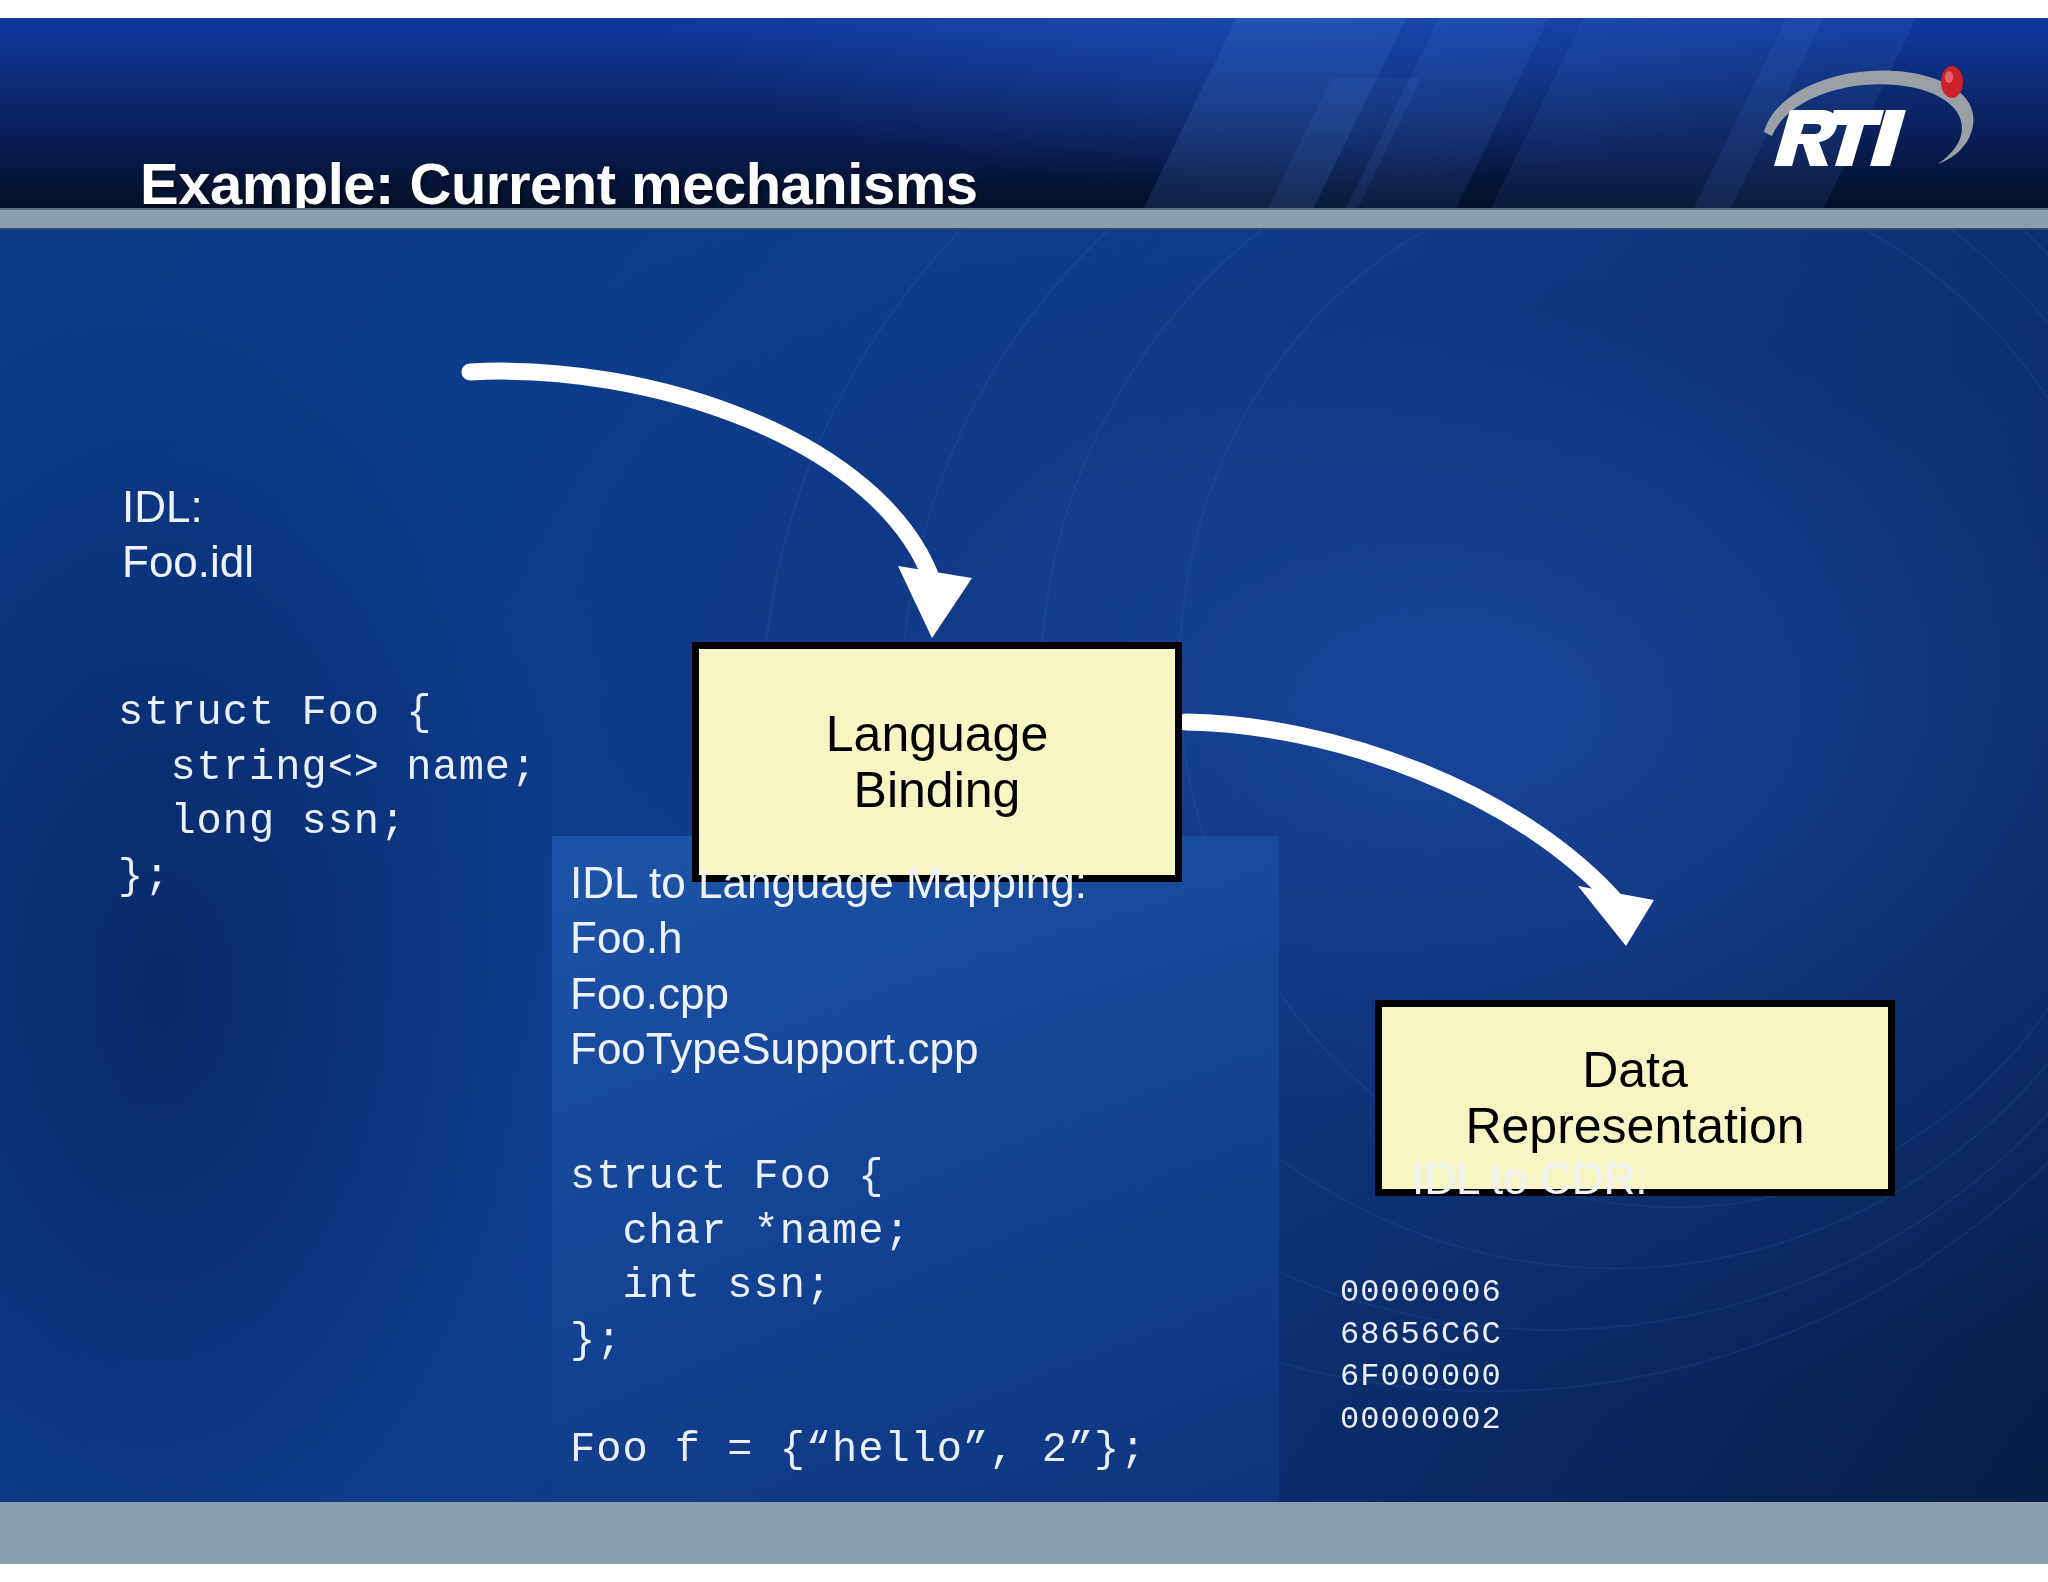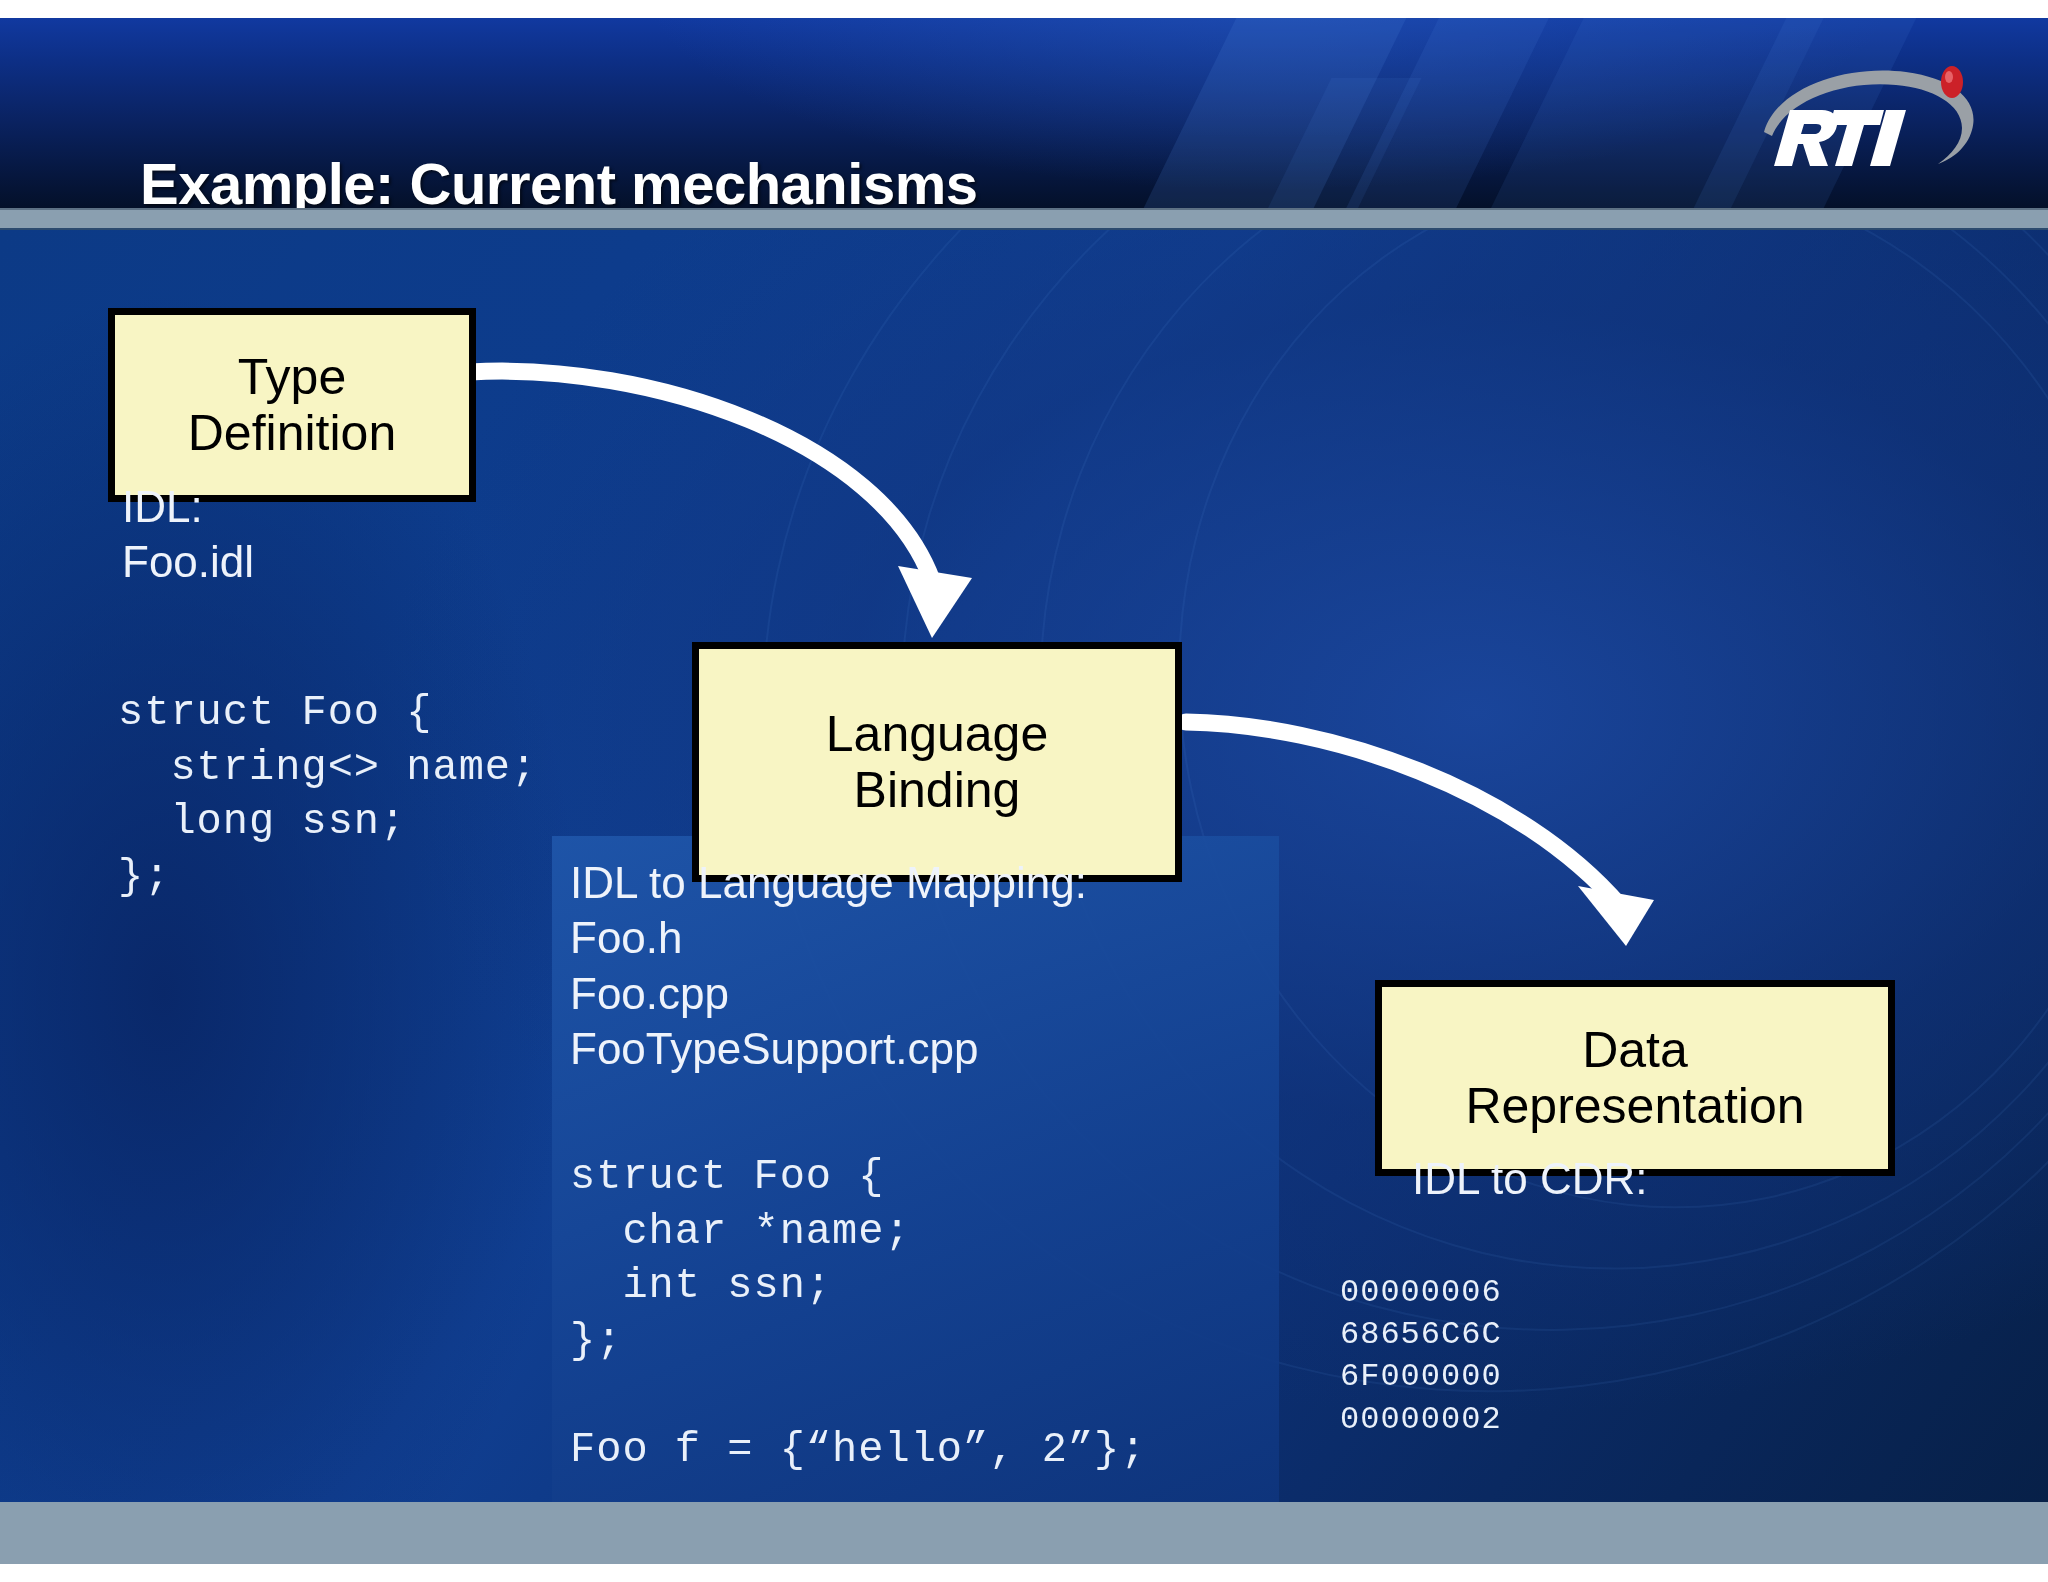--- a/index.html
+++ b/index.html
@@ -85,21 +85,21 @@
     position:absolute;
     background:#f8f5c4;
     border:7px solid #000000;
     display:flex; flex-direction:column;
     align-items:center; justify-content:center;
     color:#000000; font-size:50px; line-height:1.12;
     text-align:center;
   }
   #box-type        { left:108px;  top:308px;  width:368px; height:194px; }
   #box-binding     { left:692px;  top:642px;  width:490px; height:240px; }
-  #box-datarep     { left:1375px; top:980px;  width:520px; height:196px; }
+  #box-datarep     { left:1375px; top:1000px;  width:520px; height:196px; }
 
   
   .blue-text { position:absolute; color:#eef3fb; font-size:44px; line-height:1.24; white-space:pre; }
   .mono { font-family:Liberation Mono, monospace; font-size:42px; line-height:1.30; letter-spacing:1px; color:#e9f0fa; }
 
   #idl-label   { left:122px; top:480px; }
   #idl-code    { left:118px; top:686px; }
 
   
   #mapping-panel {
@@ -170,24 +170,20 @@
       <path d="M470 372 C 650 362, 880 440, 932 580" stroke="#ffffff" stroke-width="17" fill="none" stroke-linecap="round"></path>
       <polygon points="898,566 972,578 932,638" fill="#ffffff"></polygon>
     </g>
 
     <g>
       <path d="M1186 722 C 1330 724, 1520 790, 1620 906" stroke="#ffffff" stroke-width="17" fill="none" stroke-linecap="round"></path>
       <polygon points="1578,886 1654,900 1626,946" fill="#ffffff"></polygon>
     </g>
   </svg>
 
-  <div class="concept-box" id="box-type">
-    <span>Type</span>
-    <span>Definition</span>
-  </div>
 
   <div class="concept-box" id="box-binding">
     <span>Language</span>
     <span>Binding</span>
   </div>
 
   <div class="concept-box" id="box-datarep">
     <span>Data</span>
     <span>Representation</span>
   </div>

